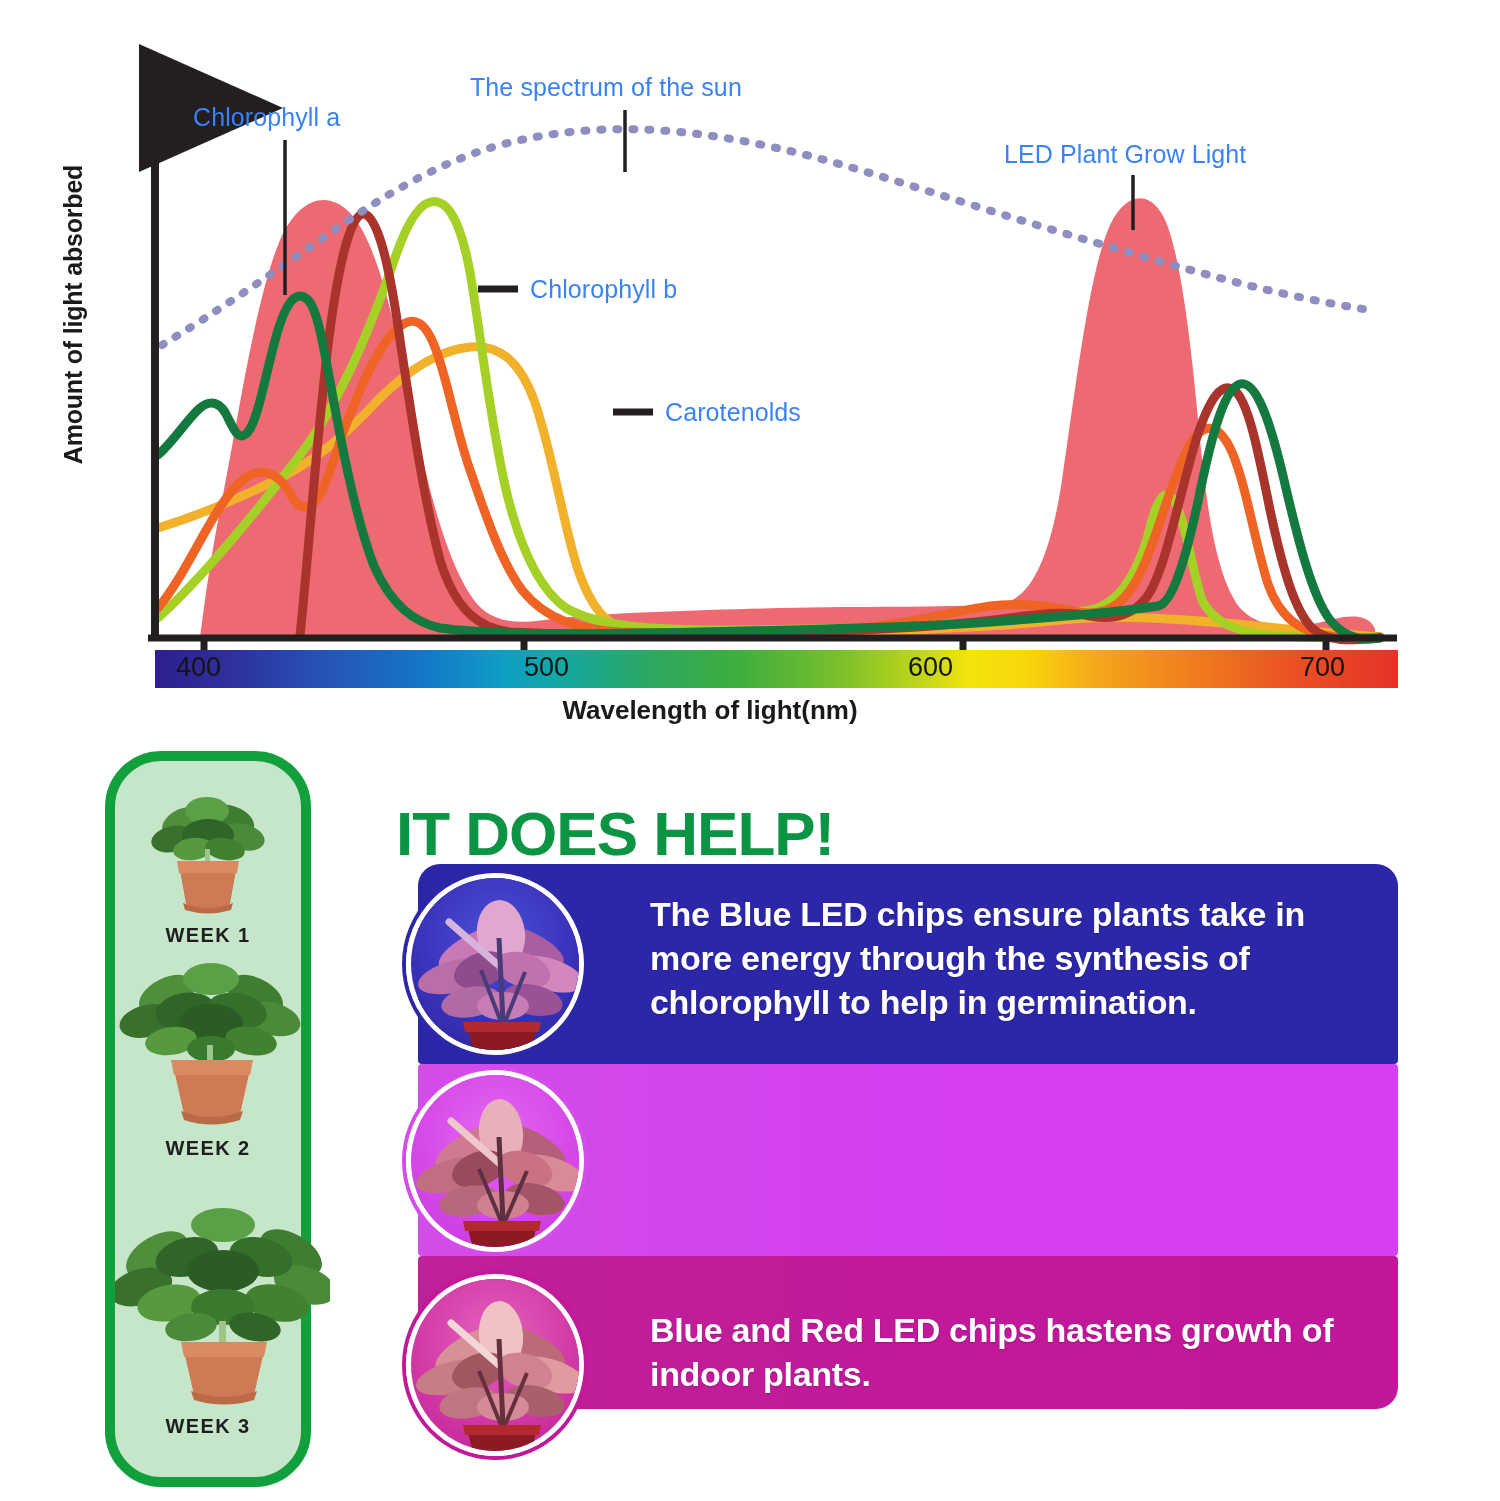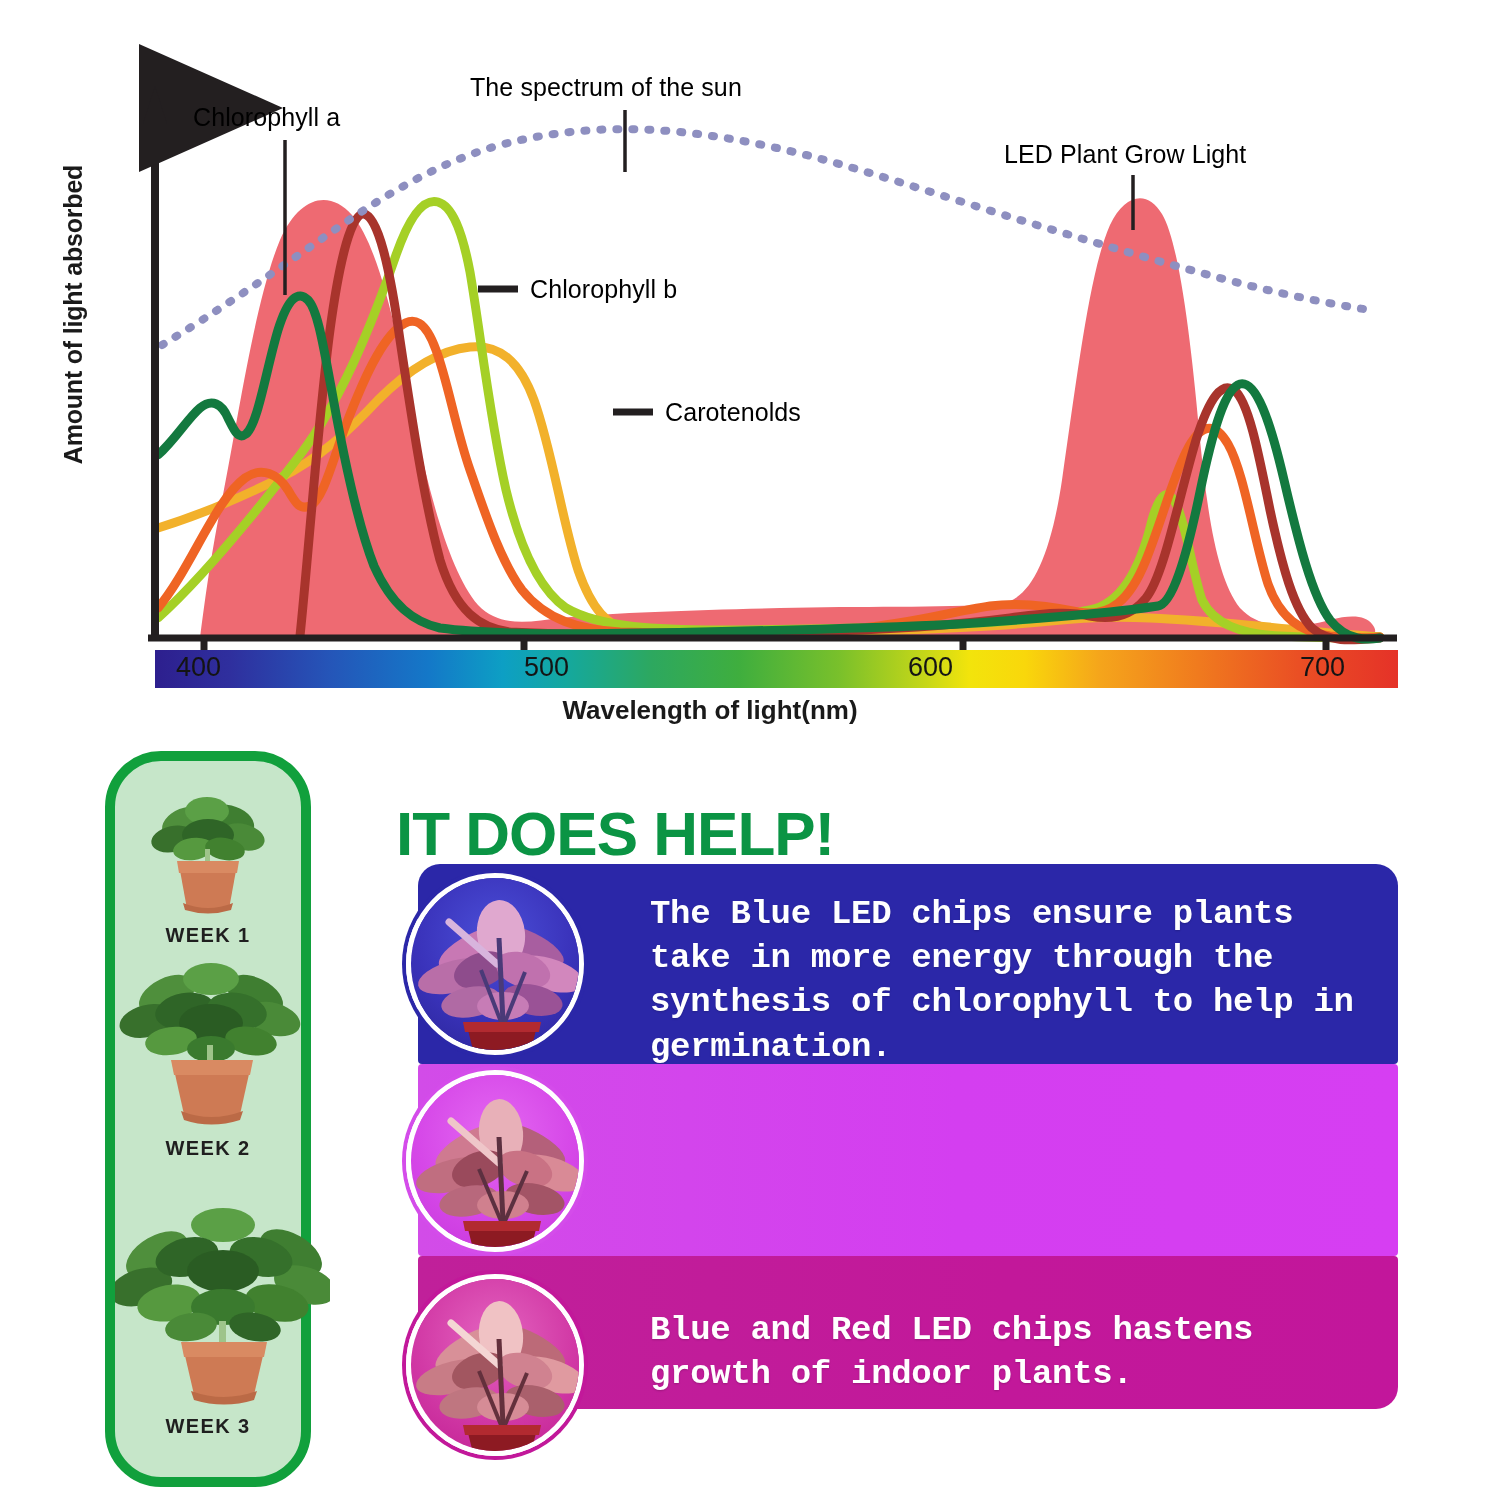--- a/index.html
+++ b/index.html
@@ -26,21 +26,21 @@
     letter-spacing: -0.2px;
   }
   .axis-title-x {
     position: absolute;
     left: 400px; top: 695px; width: 620px;
     text-align: center;
     font-size: 26px; font-weight: bold; color: #1a1a1a;
   }
   .ann {
     position: absolute;
-    font-size: 25px; color: #000000;
+    font-size: 25px; color: #3b82f6;
     white-space: nowrap;
     letter-spacing: 0.1px;
   }
   #ann-chl-a   { left: 193px; top: 103px; }
   #ann-sun     { left: 470px; top: 73px; }
   #ann-led     { left: 1004px; top: 140px; }
   #ann-chl-b   { left: 530px; top: 275px; }
   #ann-caro    { left: 665px; top: 398px; }
 
   .tick-label {
@@ -95,21 +95,21 @@
   #box-3 { top: 1256px; height: 153px; background: linear-gradient(90deg,#c0209a 0%, #c2189a 60%, #c2169b 100%); border-radius: 4px 4px 22px 22px; }
 
   .box-text {
     position: absolute;
     left: 232px; right: 28px;
     color: #ffffff;
     font-weight: bold;
     font-size: 34px;
     line-height: 1.30;
     letter-spacing: -0.3px;
-    font-family: Liberation Mono, monospace;
+    font-family: Liberation Sans, sans-serif;
     text-shadow: 0 1px 2px rgba(0,0,0,0.18);
   }
   #box-1 .box-text { top: 28px; }
   #box-2 .box-text { top: 22px; }
   #box-3 .box-text { top: 52px; }
 
   .circle-badge {
     position: absolute;
     left: -12px;
     width: 178px; height: 182px;

